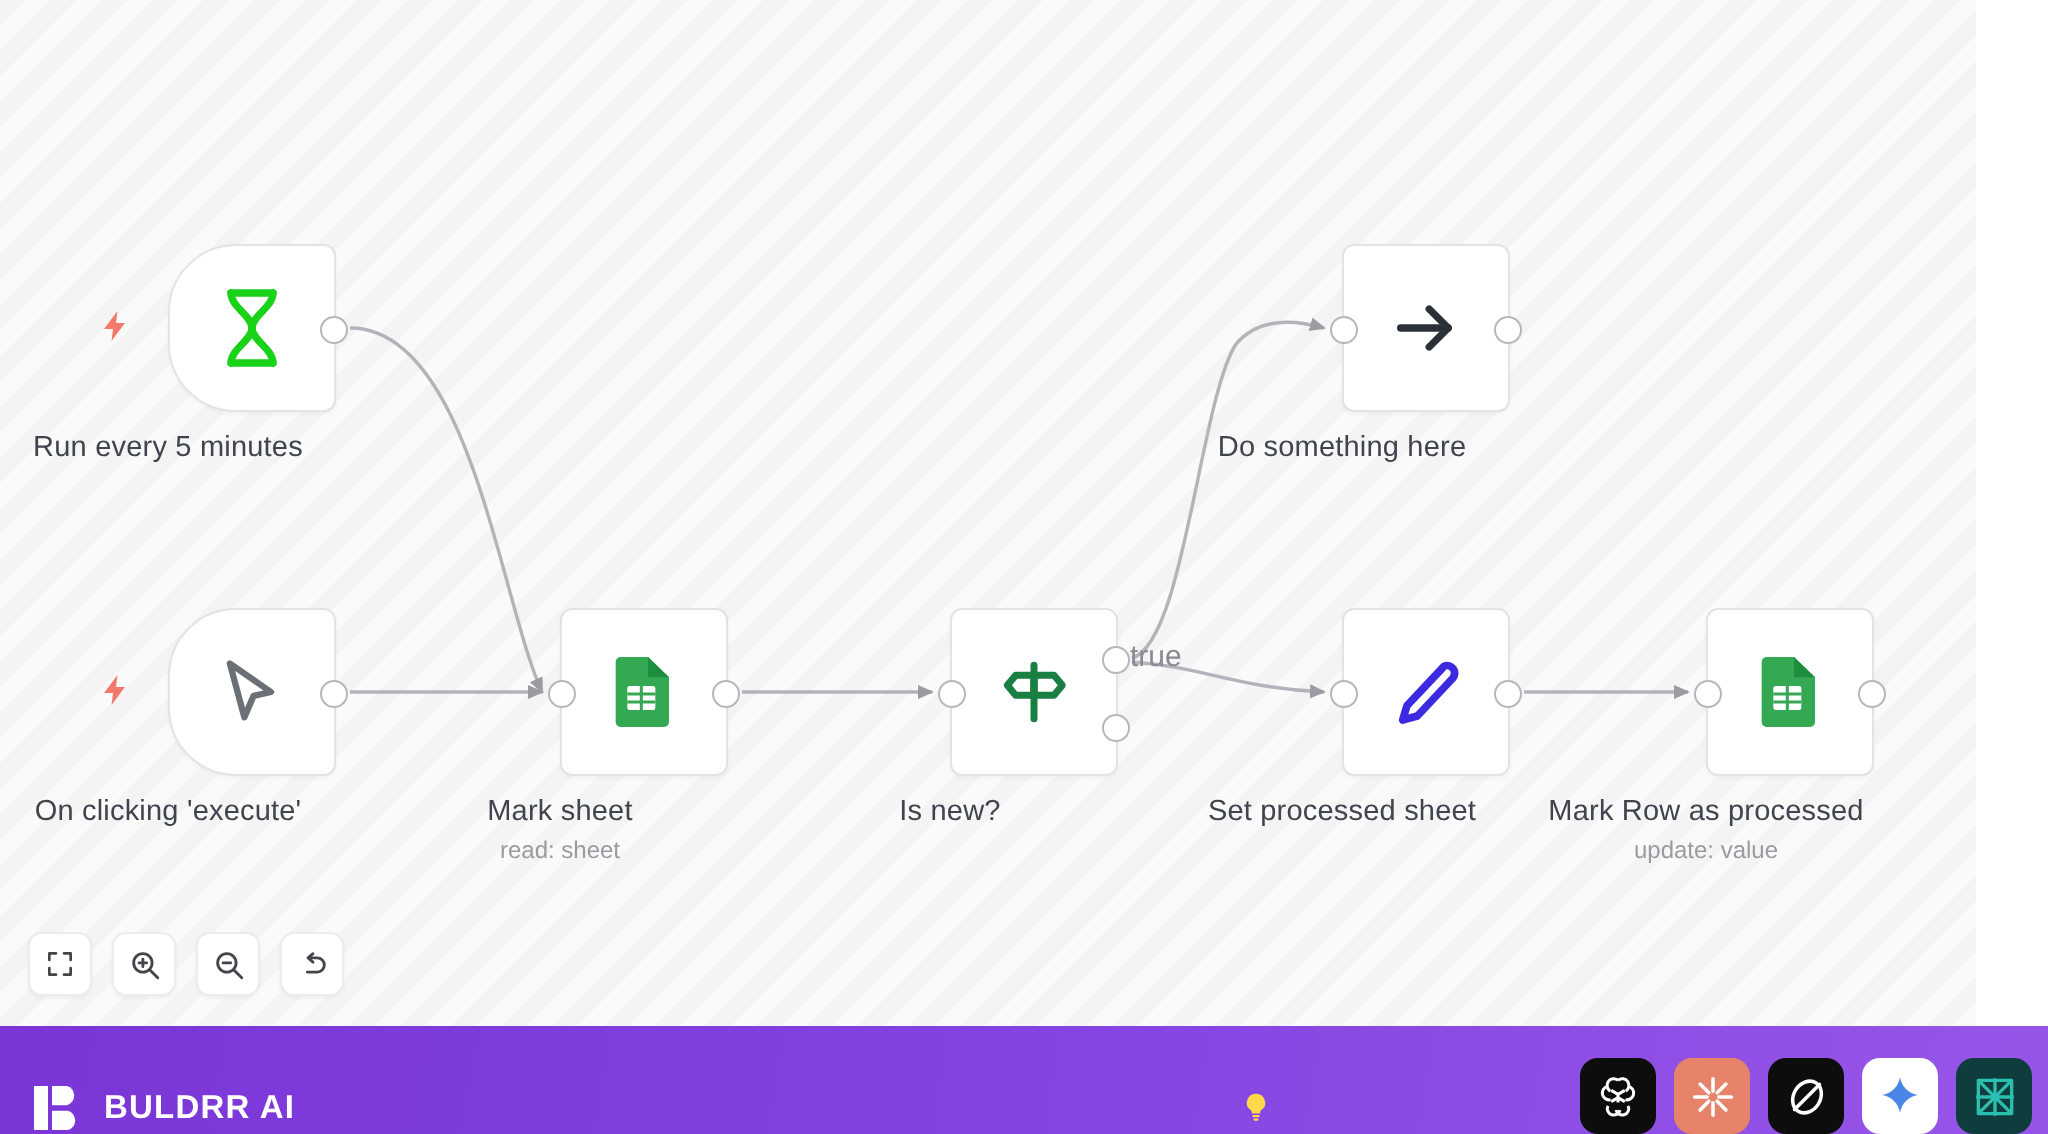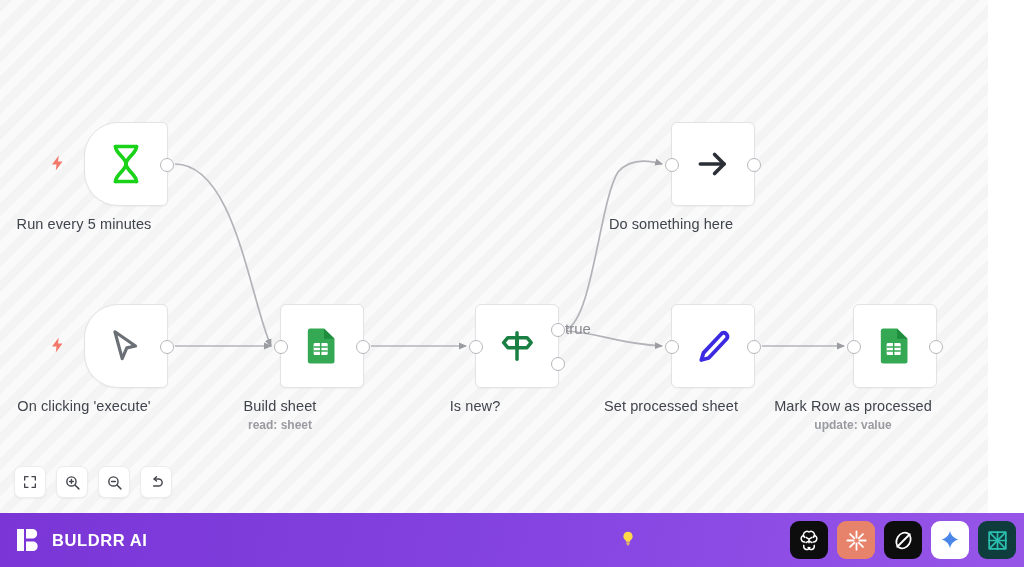--- a/index.html
+++ b/index.html
@@ -34,21 +34,21 @@
     box-shadow: 0 1px 2px rgba(0,0,0,0.04);
   }
   .node-box.trigger { border-top-left-radius: 34px; border-bottom-left-radius: 34px; }
   .node-label {
     position: absolute; top: 94px; left: 50%; transform: translateX(-50%);
     white-space: nowrap;
     font-size: 14.5px; color: #40444c; font-weight: 400; letter-spacing: .1px;
   }
   .node-sublabel {
     position: absolute; top: 114px; left: 50%; transform: translateX(-50%);
-    white-space: nowrap; font-size: 12px; color: #9a9ba1; font-weight: bold;
+    white-space: nowrap; font-size: 12px; color: #9a9ba1;
   }
   .port {
     position: absolute; width: 14px; height: 14px;
     border: 1.6px solid #b6b7bd; border-radius: 50%;
     background: #ffffff; top: 35px;
   }
   .port.in  { left: -7px; }
   .port.out { right: -7px; }
   .port.out-top  { right: -7px; top: 18px; }
   .port.out-bot  { right: -7px; top: 52px; }
@@ -69,21 +69,21 @@
     border: 1px solid #ececee;
     display: flex; align-items: center; justify-content: center;
     color: #43454c; cursor: pointer;
     box-shadow: 0 1px 2px rgba(0,0,0,0.05);
   }
 
   
   #bottombar {
     position: absolute; left: 0; top: 513px; width: 1024px; height: 54px;
     background: linear-gradient(100deg, #7b35d6 0%, #8242e0 45%, #9755e8 100%);
-    display: flex; align-items: center;
+    display: flex; align-items: flex-end;
   }
   #brand { display: flex; align-items: center; gap: 10px; margin-left: 16px; }
   .brand-mark {
     width: 26px; height: 26px; position: relative;
   }
   .brand-name {
     color: #ffffff; font-size: 16.5px; font-weight: 700; letter-spacing: .6px;
   }
   #learn {
     position: absolute; left: 50%; transform: translateX(-50%);
@@ -166,21 +166,21 @@
           <rect x="7" y="10.2" width="8.4" height="7.2" rx="0.7" fill="#ffffff"></rect>
           <g stroke="#34a853" stroke-width="0.9">
             <line x1="7" y1="12.6" x2="15.4" y2="12.6"></line>
             <line x1="7" y1="15" x2="15.4" y2="15"></line>
             <line x1="11.2" y1="10.2" x2="11.2" y2="17.4"></line>
           </g>
         </svg>
         <div class="port in"></div>
         <div class="port out"></div>
       </div>
-      <div class="node-label">Build sheet</div>
+      <div class="node-label">Mark sheet</div>
       <div class="node-sublabel">read: sheet</div>
     </div>
 
     <div class="node" style="left:475px; top:304px;">
       <div class="node-box">
         <svg width="40" height="40" viewBox="0 0 24 24" fill="none" stroke="#1a7f43" stroke-width="2.1" stroke-linejoin="round" stroke-linecap="round">
           <path d="M12 4v16"></path>
           <path d="M12 7h6l2.5 3L18 13h-6z"></path>
           <path d="M12 7H6.5L4 10l2.5 3H12z"></path>
         </svg>

